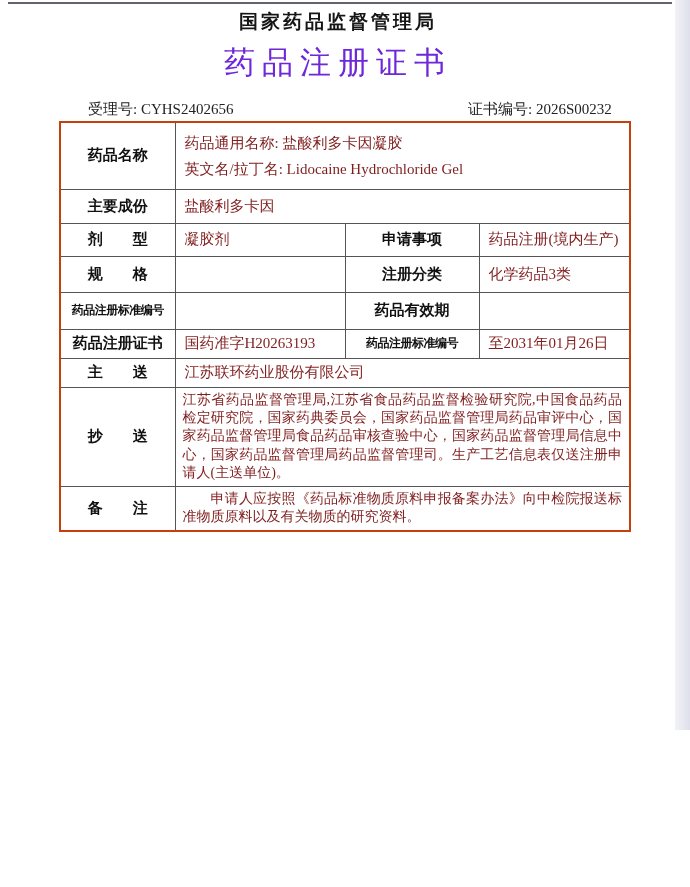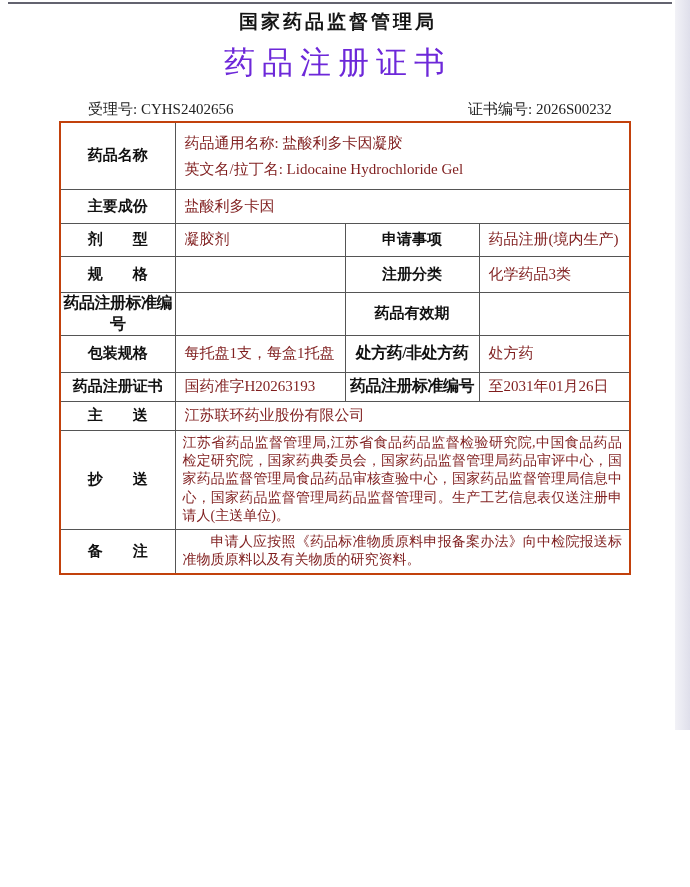--- a/index.html
+++ b/index.html
@@ -17,21 +17,21 @@
   .doc-title{position:absolute;top:42px;left:0;width:676px;text-align:center;
     font-size:31px;letter-spacing:7px;color:#6d28d9;}
   .meta{position:absolute;top:100px;left:0;width:690px;font-size:15px;color:#222;}
   .meta .accept{position:absolute;left:88px;top:0;}
   .meta .certno{position:absolute;left:468px;top:0;}
   
   table.cert{border-collapse:collapse;table-layout:fixed;position:absolute;left:59px;top:121px;
     width:570px;border:2px solid #c2410c;}
   table.cert td{border:1px solid #555;vertical-align:middle;overflow:hidden;}
   td.lbl{font-weight:bold;text-align:center;font-size:15px;color:#111;padding:0 2px;}
-  td.lbl.tight{font-size:16px;letter-spacing:-0.5px;}
+  td.lbl.tight{font-size:12px;letter-spacing:-0.5px;}
   td.val{font-size:15px;color:#7f1d1d;padding:2px 9px;}
   td.val .line{line-height:1.75;}
   td.val.small{font-size:14px;line-height:1.32;padding:3px 7px;text-align:justify;}
   td.val.indent{text-indent:2em;}
   .smudge{width:260px;height:9px;margin:4px 0 0 2px;border-radius:2px;
     background:repeating-linear-gradient(90deg,rgba(125,125,145,.20) 0 7px,rgba(125,125,145,.04) 7px 13px);
     filter:blur(0.7px);align-self:flex-start;}
   td.topalign{vertical-align:top;}
   
   .seal-wrap{position:absolute;left:466px;top:738px;width:160px;height:152px;
@@ -92,26 +92,20 @@
         <td class="val"></td>
         <td class="lbl">注册分类</td>
         <td class="val">化学药品3类</td>
       </tr>
       <tr style="height:37px">
         <td class="lbl tight">药品注册标准编号</td>
         <td class="val"></td>
         <td class="lbl">药品有效期</td>
         <td class="val"></td>
       </tr>
-      <tr style="height:37px">
-        <td class="lbl">包装规格</td>
-        <td class="val">每托盘1支，每盒1托盘</td>
-        <td class="lbl tight">处方药/非处方药</td>
-        <td class="val">处方药</td>
-      </tr>
       <tr style="height:29px">
         <td class="lbl">药品注册证书</td>
         <td class="val">国药准字H20263193</td>
         <td class="lbl tight">药品注册标准编号</td>
         <td class="val">至2031年01月26日</td>
       </tr>
       <tr style="height:29px">
         <td class="lbl">主　　送</td>
         <td class="val" colspan="3">江苏联环药业股份有限公司</td>
       </tr>

